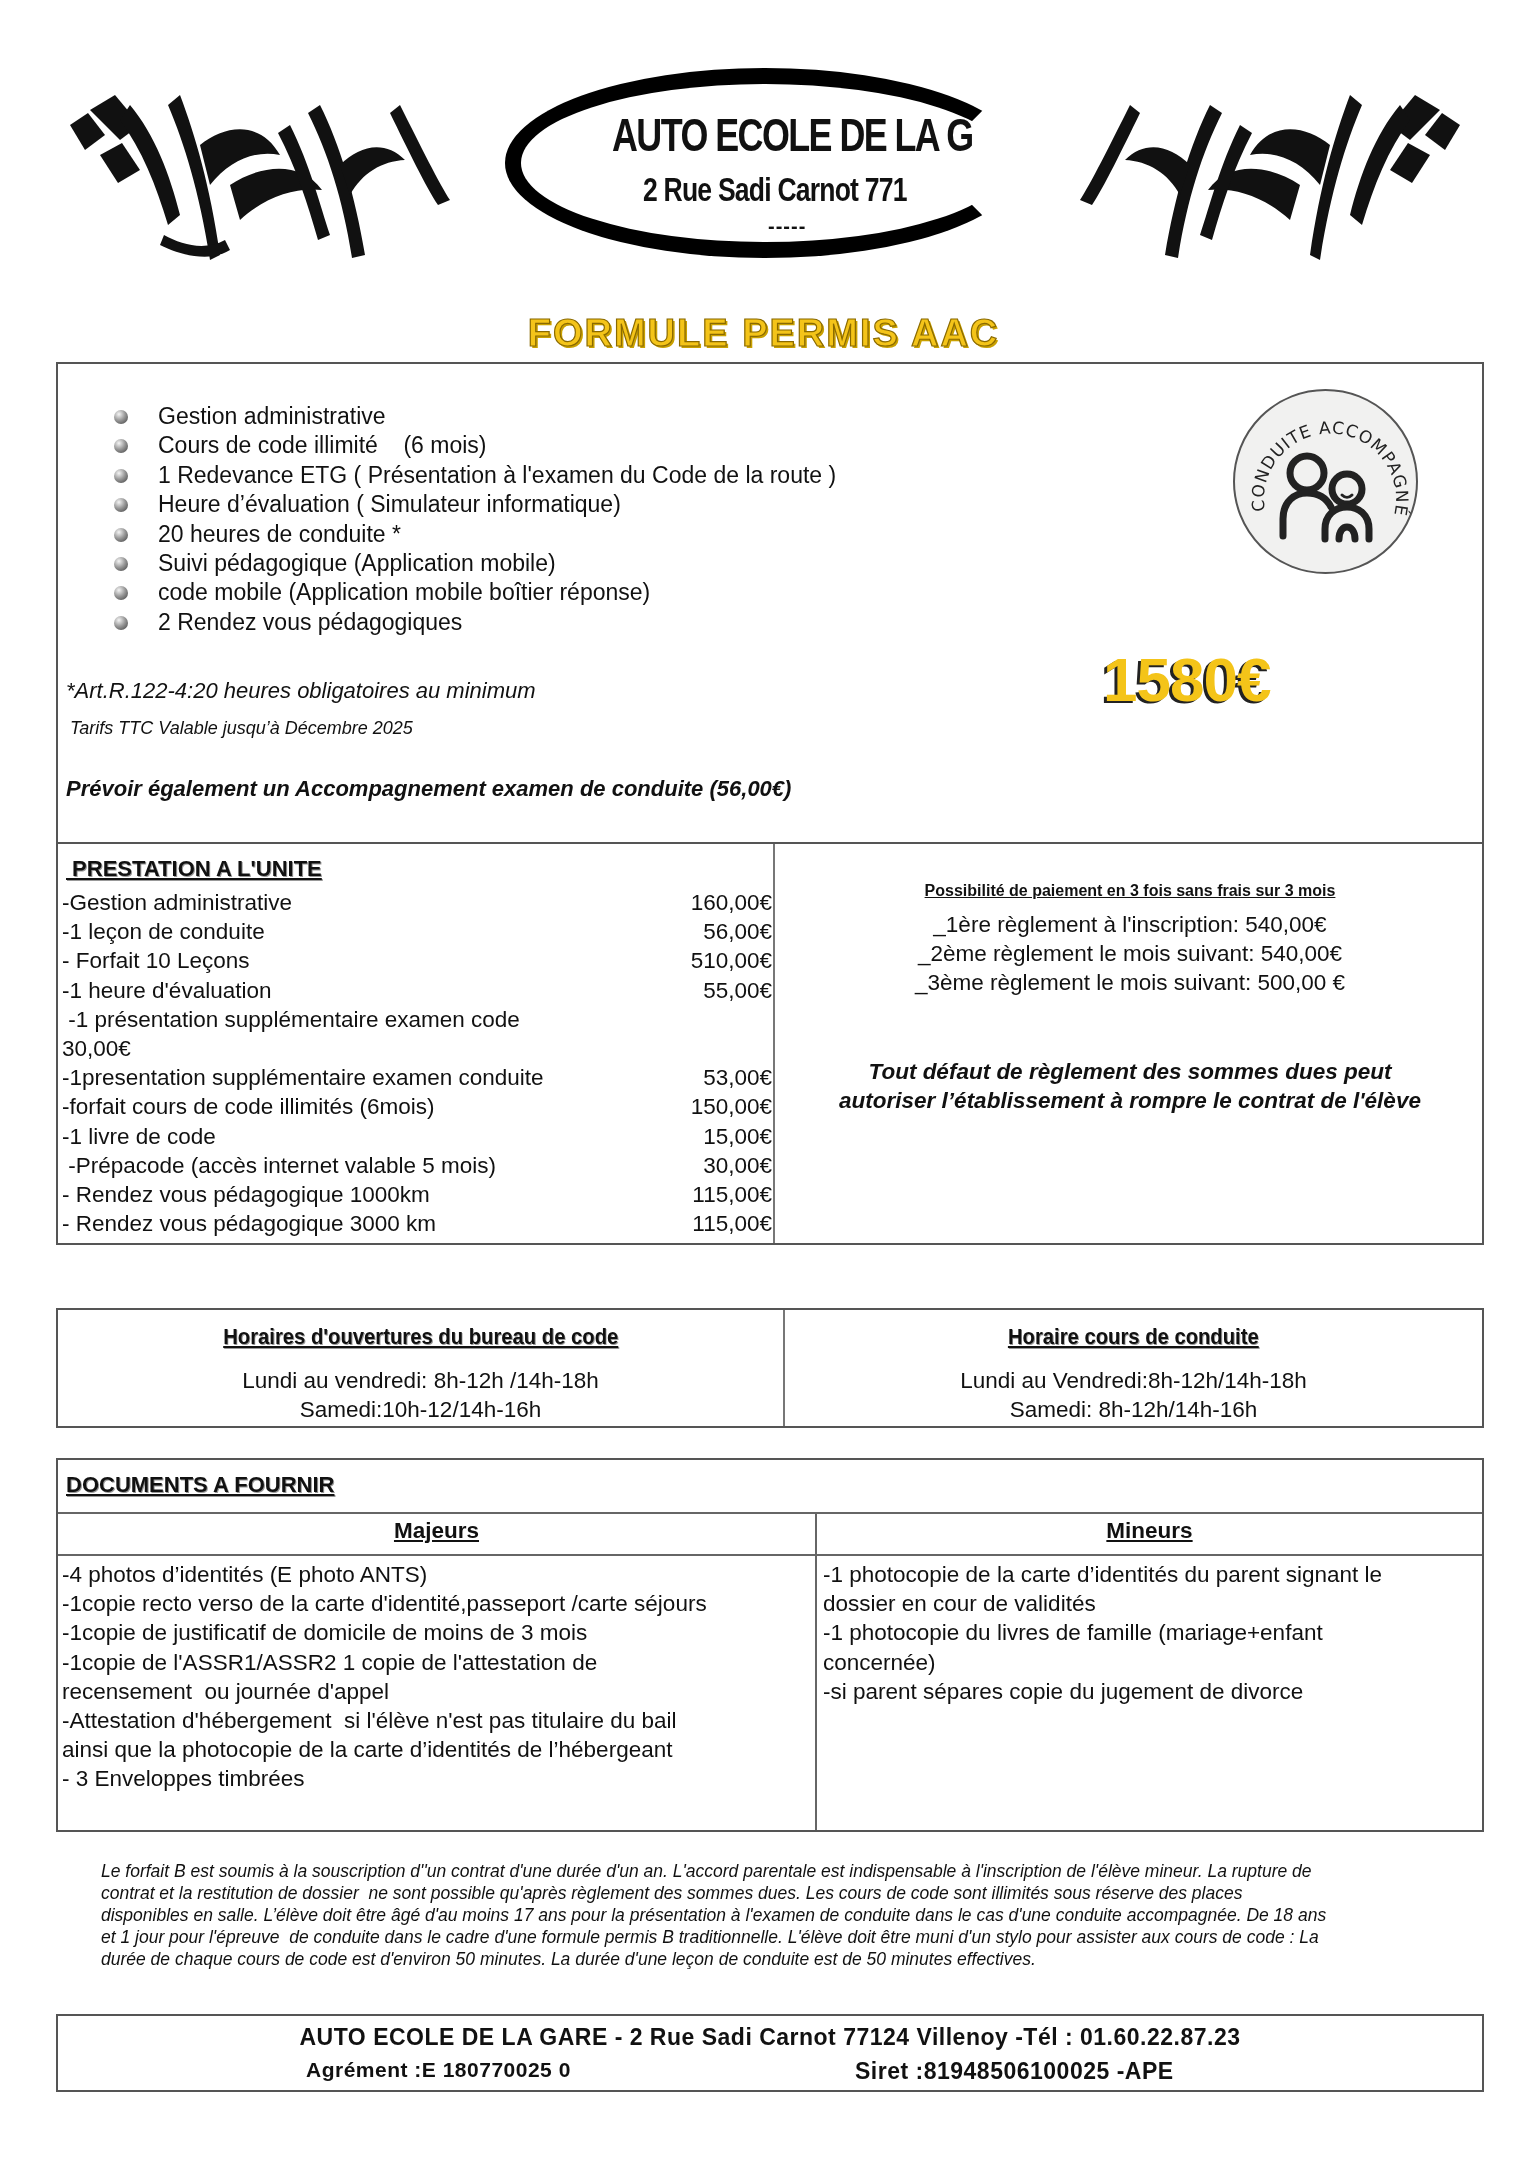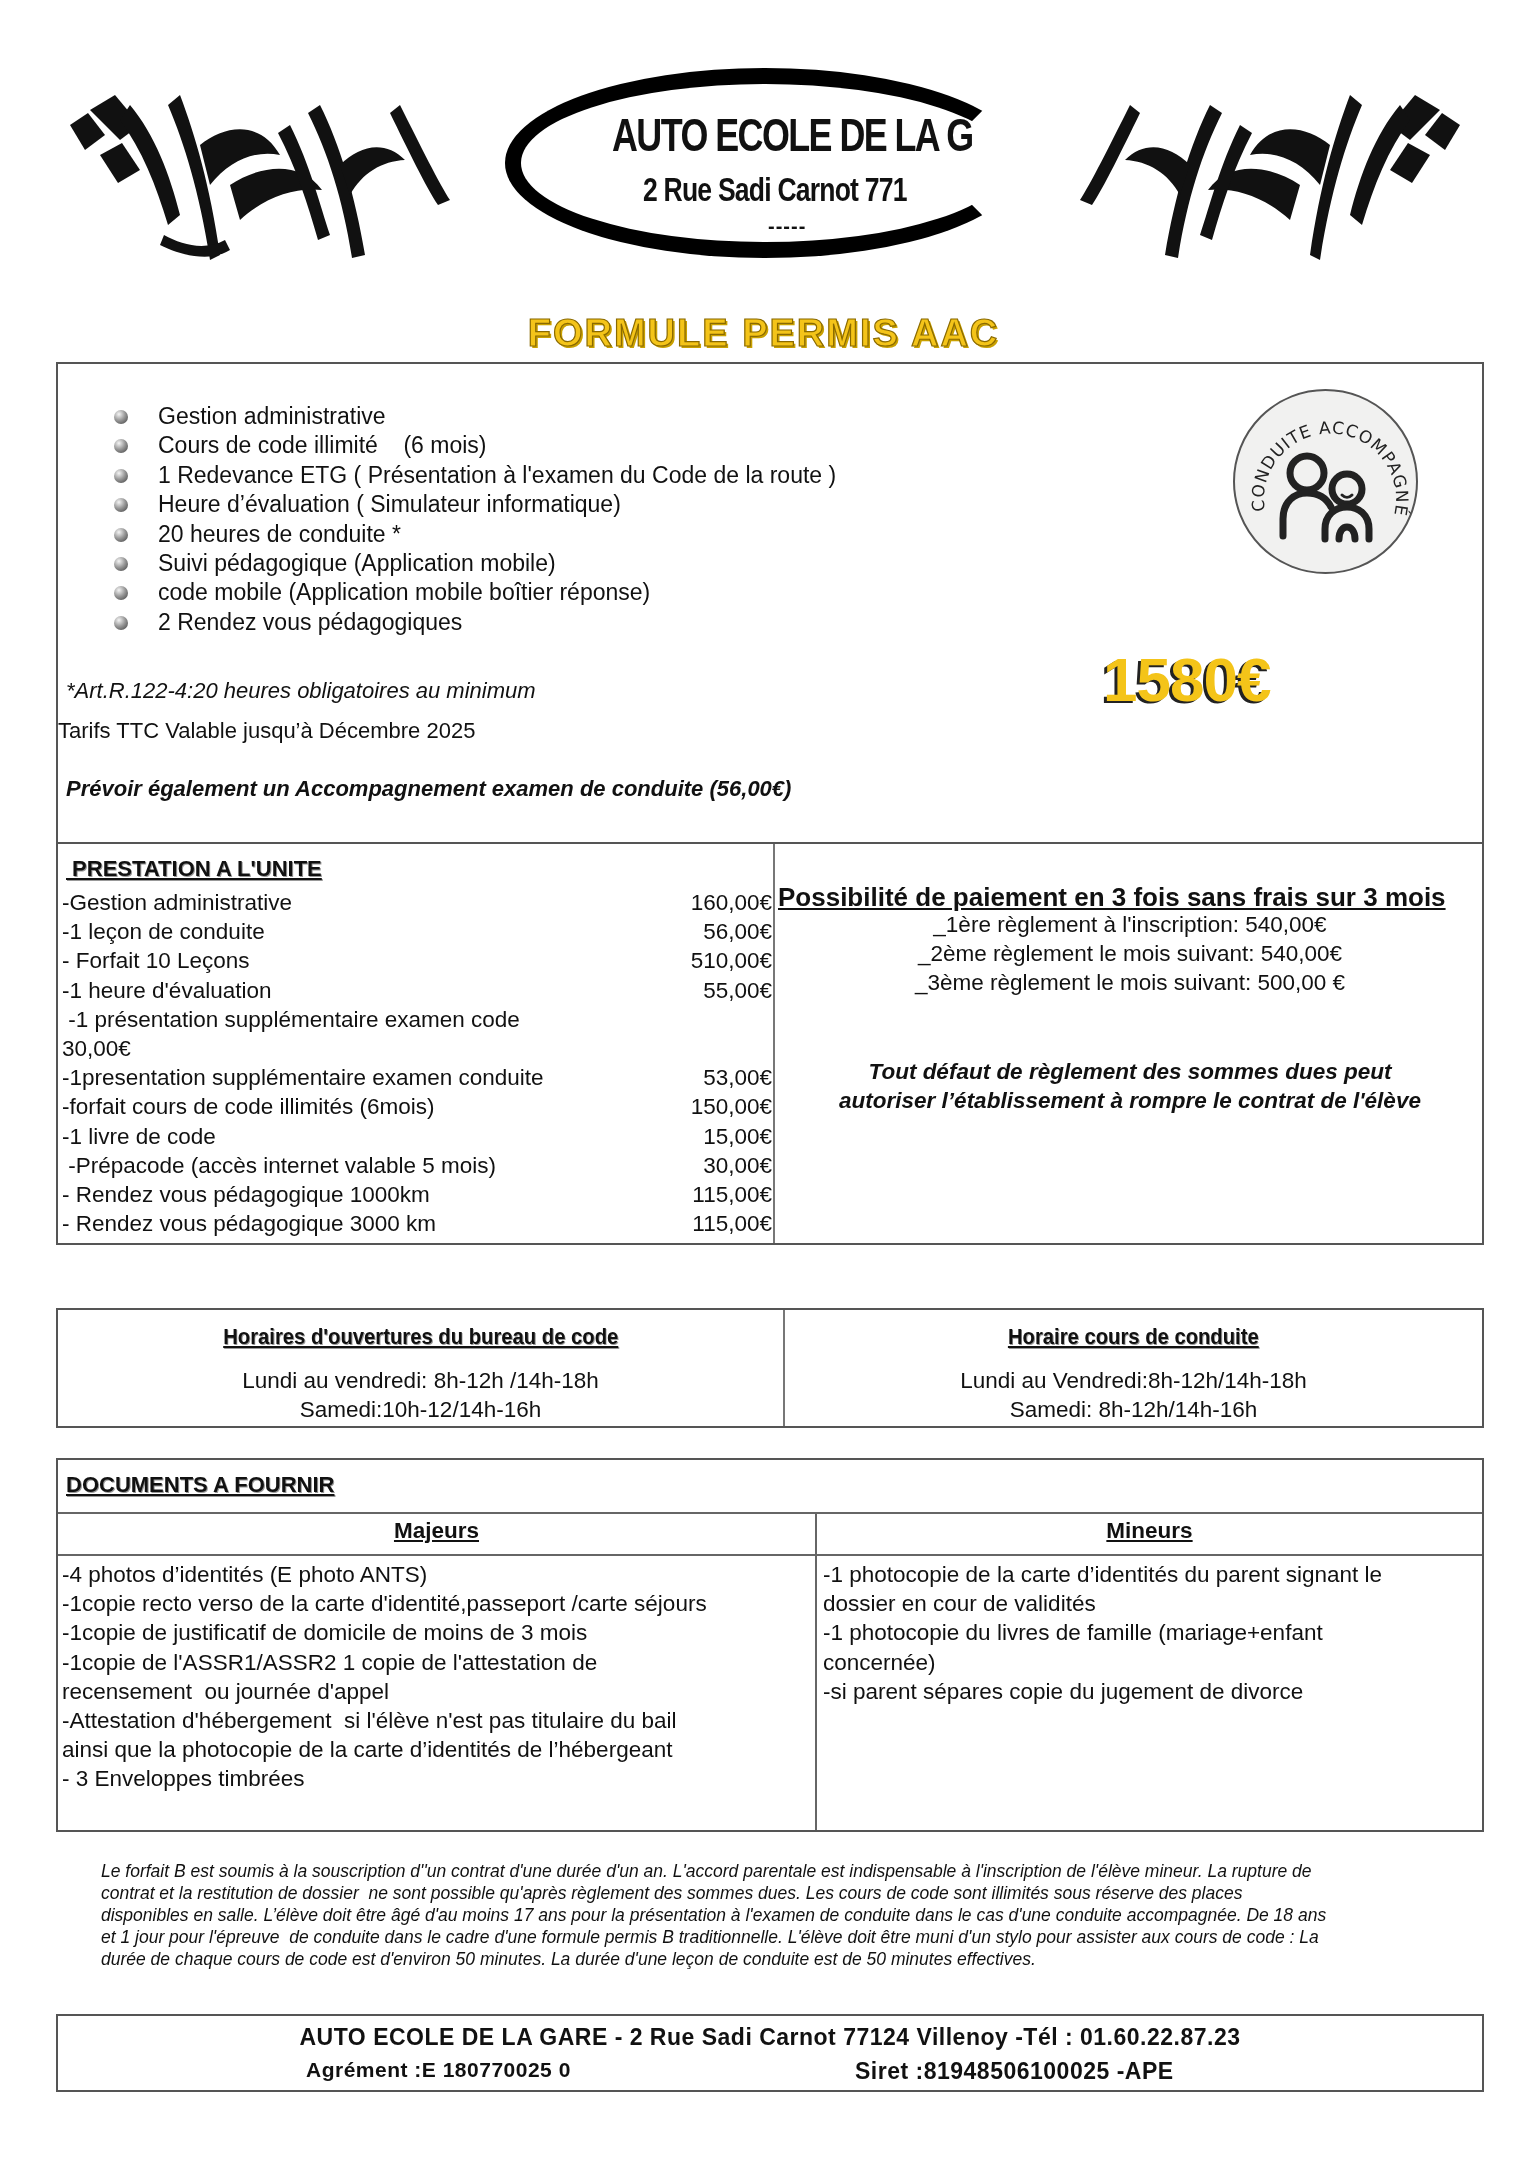--- a/index.html
+++ b/index.html
@@ -28,38 +28,38 @@
   
   .box { position: absolute; border: 2px solid #555; box-sizing: border-box; background: #fff; }
 
   
   .formula-box { left: 56px; top: 362px; width: 1428px; height: 565px; }
   .features { position: absolute; left: 56px; top: 38px; margin: 0; padding: 0; list-style: none; }
   .features li { font-size: 23px; line-height: 29.4px; position: relative; padding-left: 44px; }
   .bullet { position: absolute; left: 0; top: 8px; width: 14px; height: 14px; border-radius: 50%;
             background: radial-gradient(circle at 35% 30%, #f5f5f5 0%, #9a9a9a 45%, #3c3c3c 100%); }
   .note1 { position: absolute; left: 8px; top: 314px; font-size: 22px; font-style: italic; }
-  .note2 { position: absolute; left: 0; top: 354px; font-size: 22px; }
+  .note2 { position: absolute; left: 12px; top: 354px; font-size: 18px; font-style: italic; }
   .note3 { position: absolute; left: 8px; top: 412px; font-size: 22px; font-style: italic; font-weight: bold; }
   .badge { position: absolute; left: 1175px; top: 25px; width: 185px; height: 185px; border-radius: 50%;
            background: #f1f1f0; border: 2px solid #555; box-sizing: border-box; }
   .badge svg { position: absolute; left: 0; top: 0; }
   .price { position: absolute; left: 1045px; top: 280px; font-size: 62px; font-weight: bold; color: #f4c419;
            text-shadow: -3px 2px 0 #222; letter-spacing: -1px; }
 
   
   .prest-box { left: 56px; top: 842px; width: 1428px; height: 403px; padding-left: 28px; }
   .prest-divider { position: absolute; left: 715px; top: 0; width: 2px; height: 399px; background: #777; }
   .prest-title { position: absolute; left: 8px; top: 12px; font-size: 22px; font-weight: 900;
                  text-decoration: underline; text-shadow: 1px 1px 0 #999; }
   .prest-rows { position: absolute; left: 4px; top: 44px; width: 710px; }
   .prest-row { position: relative; height: 29.2px; font-size: 22.5px; line-height: 29.2px; white-space: nowrap; }
   .prest-row .pl { position: absolute; left: 0; }
   .prest-row .pv { position: absolute; right: 0; }
-  .pay-title { position: absolute; left: 720px; width: 704px; top: 38px; text-align: left; font-size: 26px;
+  .pay-title { position: absolute; left: 720px; width: 704px; top: 38px; text-align: center; font-size: 16px;
                font-weight: bold; text-decoration: underline; }
   .pay-line { position: absolute; left: 720px; width: 704px; text-align: center; font-size: 22.5px; }
   .warn { position: absolute; left: 720px; width: 704px; top: 213px; text-align: center; font-size: 22.5px;
           font-weight: bold; font-style: italic; line-height: 29px; }
 
   
   .hours-box { left: 56px; top: 1308px; width: 1428px; height: 120px; }
   .hours-col { position: absolute; top: 0; height: 149px; text-align: center; }
   .hours-col.l { left: 0; width: 725px; }
   .hours-col.r { left: 727px; width: 697px; }

